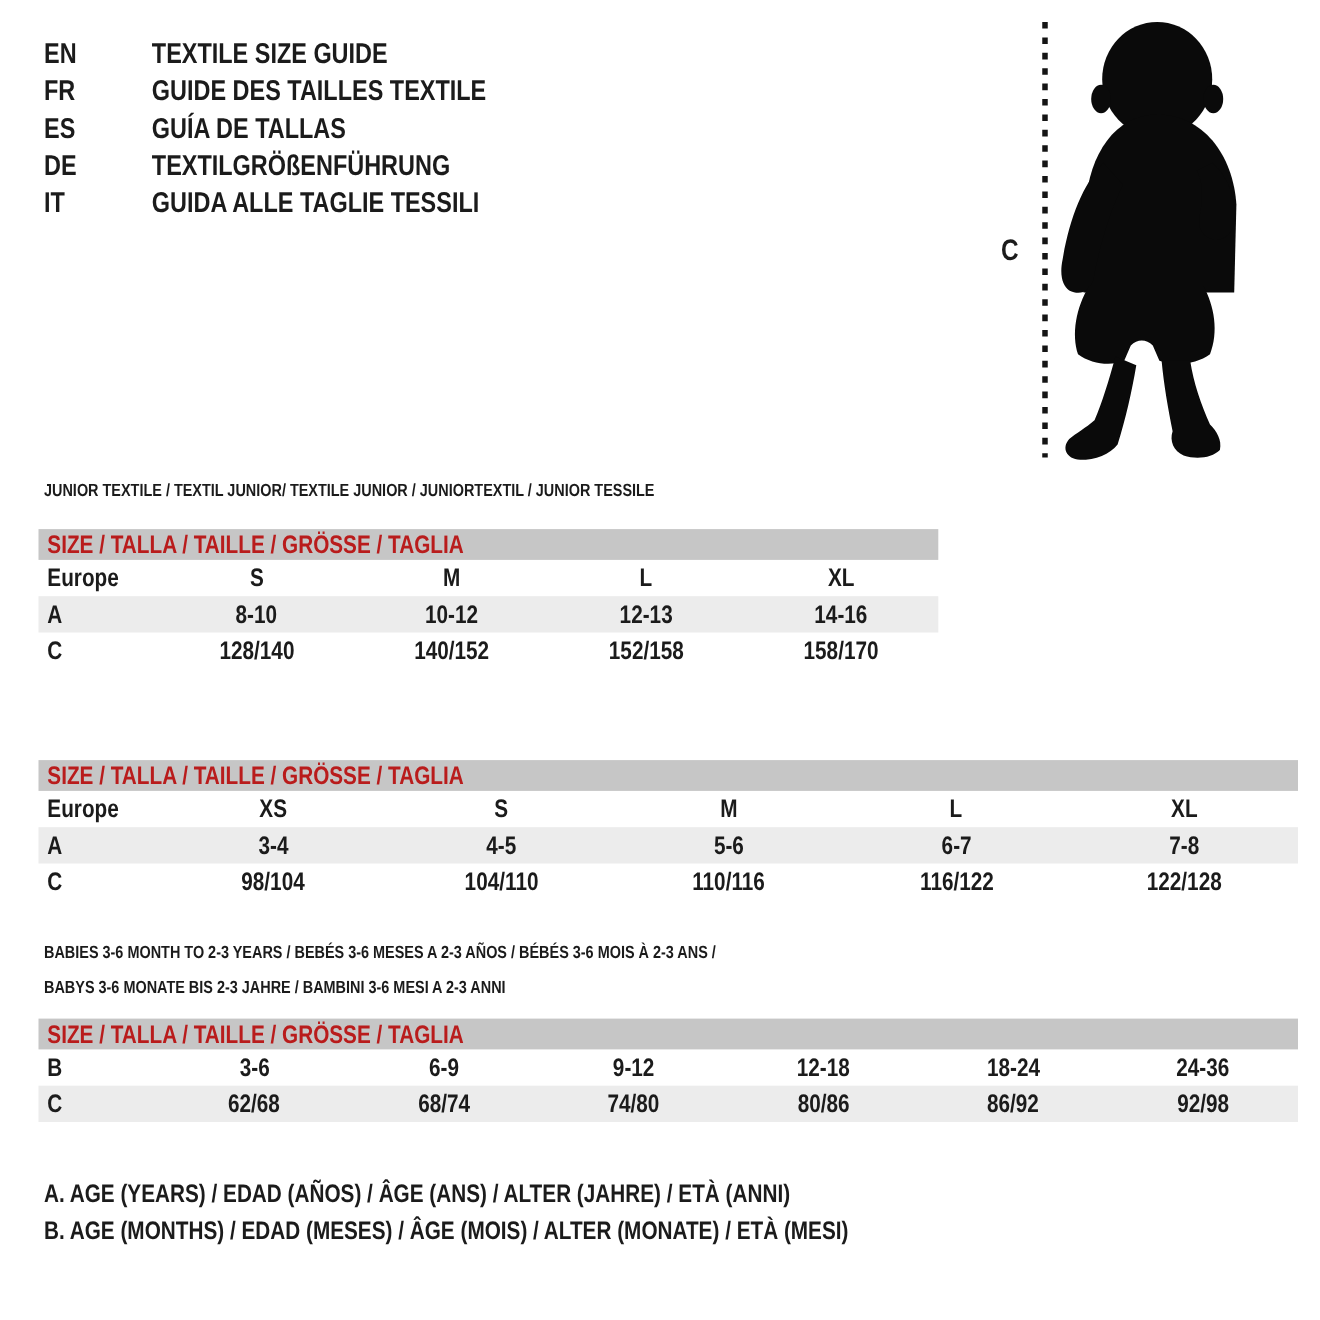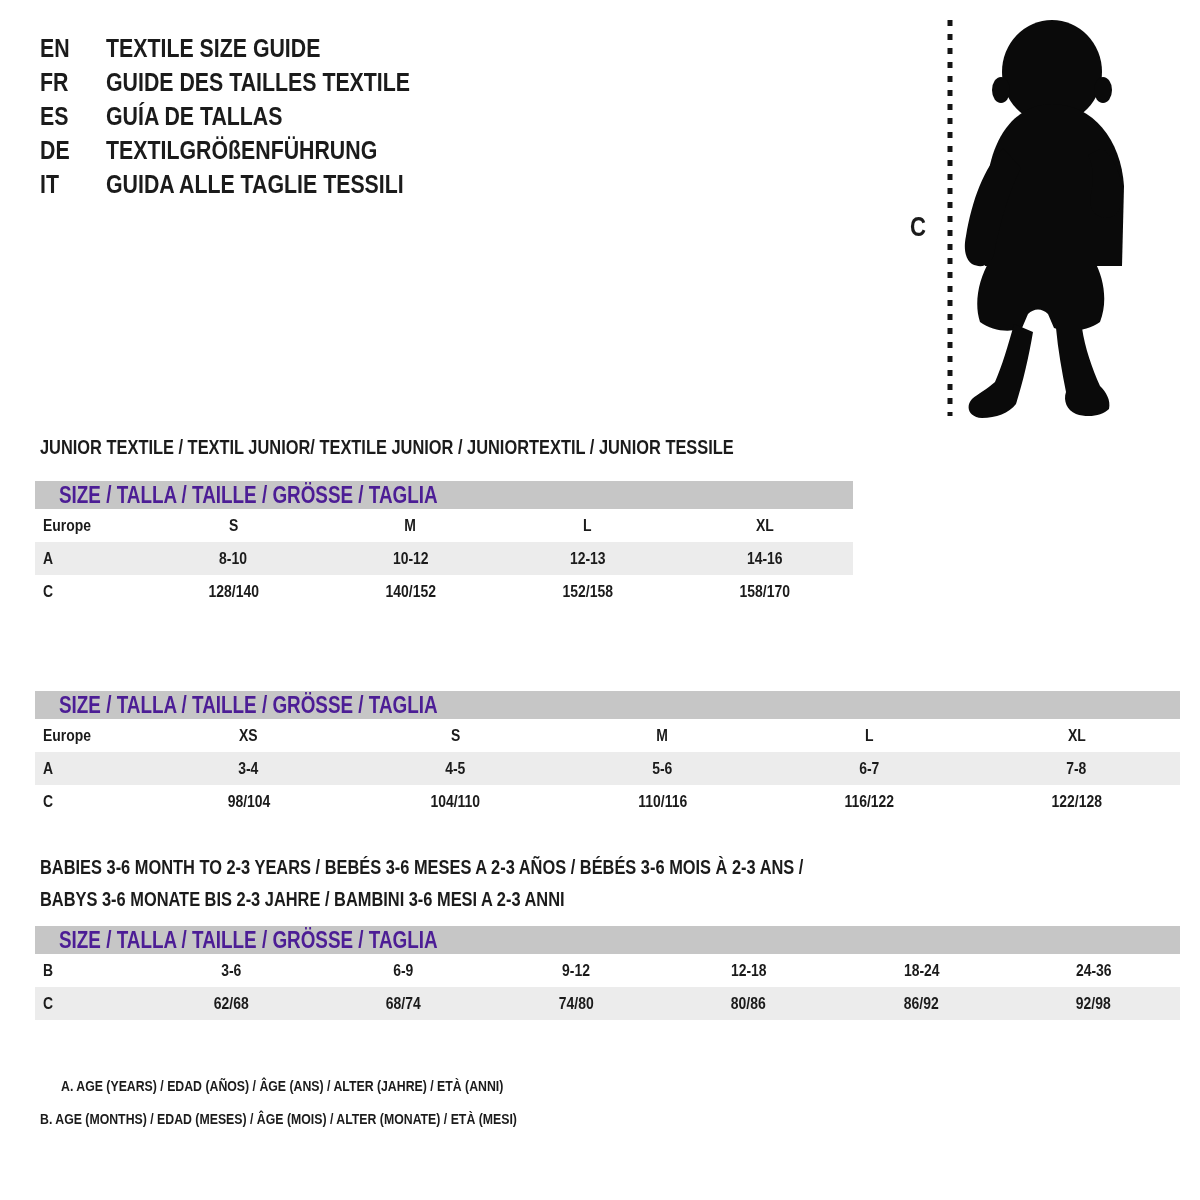--- a/index.html
+++ b/index.html
@@ -17,53 +17,53 @@
     display: inline-block;
     transform: scaleX(0.82);
     transform-origin: 0 50%;
     white-space: nowrap;
     font-weight: bold;
   }
   .cc { transform-origin: 50% 50%; } 
 
   
   .langs { position: absolute; left: 40px; top: 31px; }
-  .lang-row { display: flex; height: 34px; align-items: center; font-size: 26px; }
+  .lang-row { display: flex; height: 34px; align-items: center; font-size: 26px; gap: 32px; }
   .lang-code { flex: 0 0 66px; width: 66px; }
 
   
   .figure { position: absolute; left: 890px; top: 8px; width: 260px; height: 415px; }
   .figure svg { position: absolute; left: 0; top: 0; }
   .c-label { position: absolute; left: 20px; top: 204px; font-size: 27px; font-weight: bold; }
 
   
-  .sec-title { position: absolute; font-size: 20px; line-height: 26px; text-decoration: underline; }
+  .sec-title { position: absolute; font-size: 16px; line-height: 26px; text-decoration: underline; }
   #junior-title   { left: 40px; top: 434px; }
   #children-title { left: 40px; top: 645px; }
   #babies-title   { left: 40px; top: 851px; line-height: 32px; }
 
   
   .size-table { position: absolute; }
   #junior-table   { left: 35px; top: 481px; width: 818px; }
   #children-table { left: 35px; top: 691px; width: 1145px; }
   #babies-table   { left: 35px; top: 926px; width: 1145px; }
 
   .thead {
     height: 28px; background: var(--table-header-bg, #c6c6c6);
-    display: flex; align-items: center; padding-left: 24px;
-    font-size: 23px; color: #4c1d95;
+    display: flex; align-items: center; padding-left: 8px;
+    font-size: 23px; color: #b91c1c;
   }
-  .trow { display: flex; height: 33px; align-items: center; font-size: 17px; }
+  .trow { display: flex; height: 33px; align-items: center; font-size: 23px; }
   .trow.alt { background: var(--table-row-alt-bg, #ececec); }
   .tlabel { flex: 0 0 102px; padding-left: 8px; }
   .tcell { flex: 1 1 0; text-align: center; }
 
   
   .legend { position: absolute; left: 40px; top: 1069px; }
-  .legend-line { height: 33px; display: flex; align-items: center; font-size: 15px; justify-content: center; }
+  .legend-line { height: 33px; display: flex; align-items: center; font-size: 23px; }
 </style>
 </head>
 <body>
 
 <div class="page">
 
   <div class="langs">
     <div class="lang-row">
       <span class="lang-code"><span class="cx">EN</span></span>
       <span class="cx">TEXTILE SIZE GUIDE</span>

